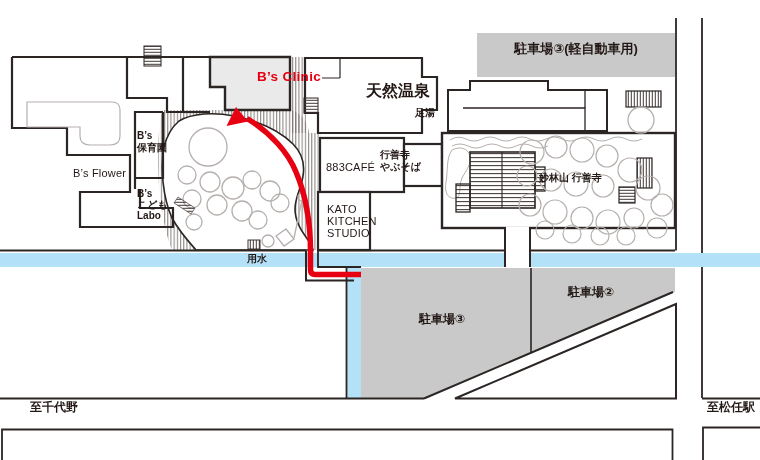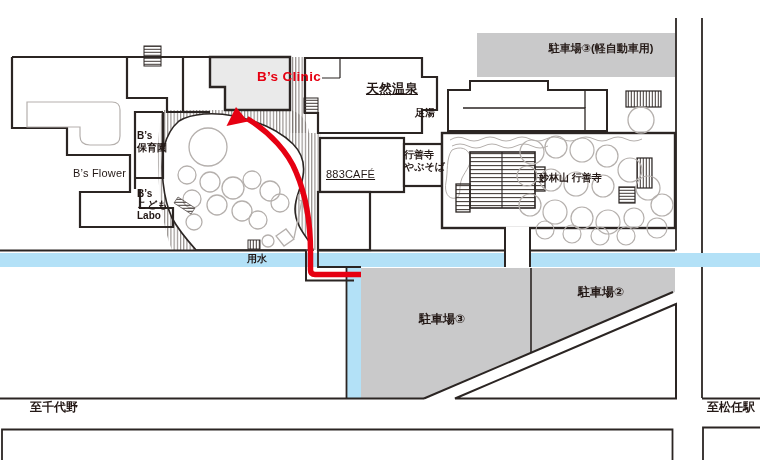--- a/index.html
+++ b/index.html
@@ -2,22 +2,22 @@
 <html><head>
 <meta charset="utf-8">
 <style>
   html,body{margin:0;padding:0;background:#fff;}
   #stage{position:relative;width:760px;height:460px;background:#ffffff;overflow:hidden;
          font-family:"Liberation Sans","DejaVu Sans",sans-serif;}
   #mapsvg{position:absolute;left:0;top:0;}
   .lbl{position:absolute;color:#231815;white-space:pre-line;line-height:1.15;}
   .jp{font-weight:bold;}
   .lat{font-weight:normal;letter-spacing:0.2px;}
-  .sz13{font-size:11px;margin-left:25px;} .sz12{font-size:12px;} .sz11{font-size:11px;}
-  .sz10{font-size:13px;text-decoration:underline;} .sz9{font-size:10px;}
+  .sz13{font-size:13px;} .sz12{font-size:12px;} .sz11{font-size:11px;}
+  .sz10{font-size:16px;} .sz9{font-size:10px;}
   .red{color:#e60012;font-weight:bold;font-size:13.5px;letter-spacing:0.3px;}
   .ctr{transform:translateX(-50%);}
   .lh1{line-height:1.1;}
 </style>
 </head>
 <body>
 
 <div id="stage">
 
 <svg id="mapsvg" width="760" height="460" viewBox="0 0 760 460">
@@ -174,29 +174,32 @@
   <g>
     <path d="M361,274.5 H315 Q310.5,274.5 310.5,270 V252 C310.5,220 305,193 296,172 C288,152 270,133 251,121 L247,118.5" stroke="#e60012" stroke-width="5.5" fill="none"></path>
     <polygon points="236,107 226.5,126 248,121.5" fill="#e60012"></polygon>
   </g>
 </svg>
 
 <div class="lbl red" style="left:225px;top:69px;padding-left:32px;">B’s Clinic</div>
 <div class="lbl jp sz13 ctr" style="left:576px;top:42px;">駐車場③(軽自動車用)</div>
 <div class="lbl jp sz10" style="left:366px;top:82px;">天然温泉</div>
 <div class="lbl jp sz9" style="left:415px;top:107px;">足湯</div>
-<div class="lbl lat sz11" style="left:326px;top:168px;text-decoration:underline;">883CAFÉ</div>
-<div class="lbl jp sz9" style="left:404px;top:149px;">行善寺
+<div class="lbl lat sz11" style="left:326px;top:161px;">883CAFÉ</div>
+<div class="lbl jp sz9" style="left:380px;top:149px;">行善寺
 やぶそば</div>
+<div class="lbl lat sz11 lh1" style="left:327px;top:203px;">KATO
+KITCHEN
+STUDIO</div>
 <div class="lbl jp sz9" style="left:539px;top:172px;text-align:center;">妙林山 行善寺</div>
 <div class="lbl jp sz9" style="left:137px;top:130px;">B’s
 保育園</div>
 <div class="lbl lat sz11" style="left:73px;top:167px;">B’s Flower</div>
 <div class="lbl jp sz9 lh1" style="left:137px;top:188px;">B’s
 こども
 Labo</div>
 <div class="lbl jp sz9" style="left:247px;top:253px;">用水</div>
 <div class="lbl jp sz12" style="left:419px;top:313px;">駐車場③</div>
-<div class="lbl jp sz12" style="left:568px;top:286px;margin-left:10px;">駐車場②</div>
+<div class="lbl jp sz12" style="left:568px;top:286px;">駐車場②</div>
 <div class="lbl jp sz12" style="left:10px;top:401px;margin-left:20px;">至千代野</div>
 <div class="lbl jp sz12" style="left:707px;top:401px;">至松任駅</div>
 
 </div>
 
 </body></html>

